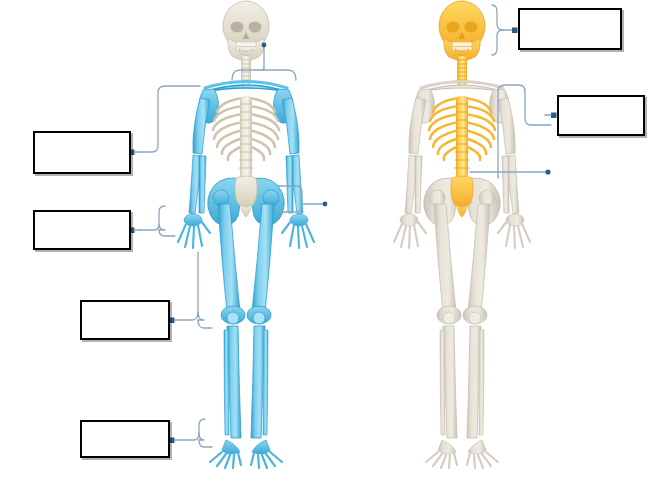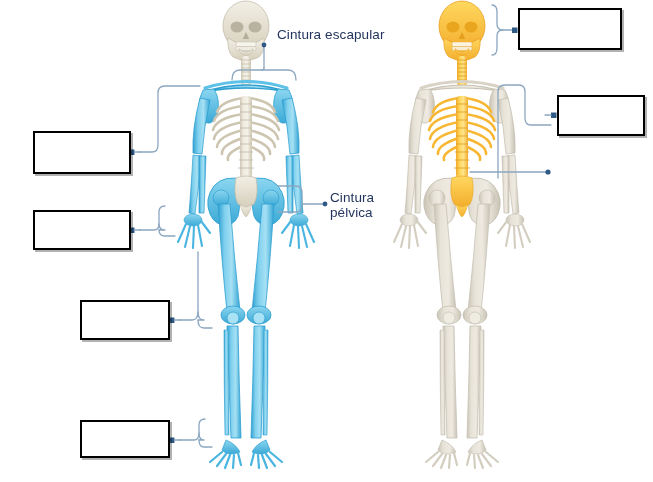--- a/index.html
+++ b/index.html
@@ -451,19 +451,16 @@
   <div class="answer-box" style="left:33px;  top:210px; width:98px;  height:40px;"></div>
 
   <div class="answer-box" style="left:80px;  top:300px; width:90px;  height:40px;"></div>
 
   <div class="answer-box" style="left:80px;  top:420px; width:90px;  height:38px;"></div>
 
   <div class="answer-box" style="left:518px; top:8px;   width:104px; height:42px;"></div>
 
   <div class="answer-box" style="left:557px; top:95px;  width:88px;  height:41px;"></div>
 
-  <div class="label-text" style="left:277px; top:27px;">Cintura escapular</div>
-
-  <div class="label-text" style="left:330px; top:190px;">Cintura
-pélvica</div>
+
 
 
 </div>
 
 </body></html>

